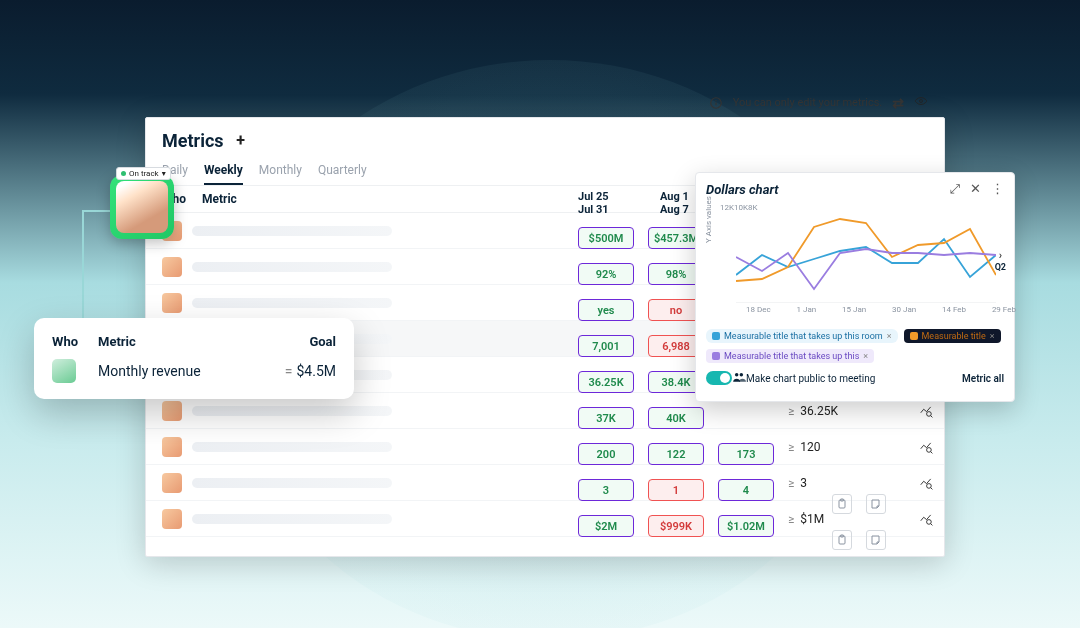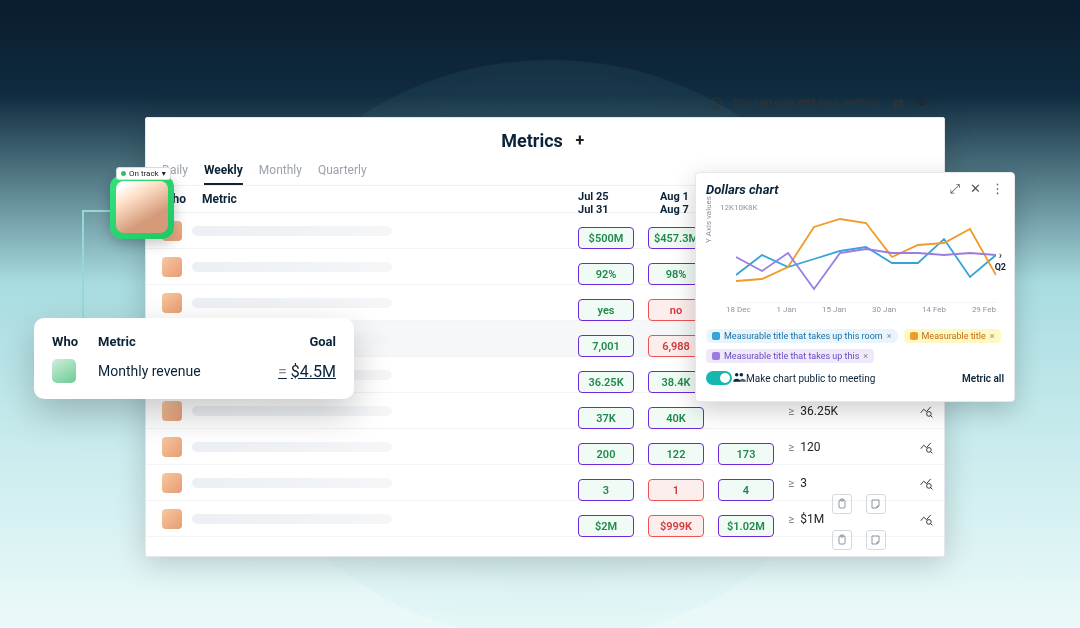--- a/index.html
+++ b/index.html
@@ -12,21 +12,21 @@
   .bg-blob { position:absolute; top:60px; left:230px; width:640px; height:580px; border-radius:50%;
     background: radial-gradient(circle, rgba(50,120,140,.1), rgba(140,210,215,.08) 60%, transparent);
   }
 
   
   .card { position:absolute; left:145px; top:117px; width:800px; height:440px; background:#fff;
     border:1px solid #e5e7eb; border-radius:2px; box-shadow:0 6px 30px rgba(0,0,0,.18); }
   .notice { position:absolute; right:16px; top:-24px; display:flex; align-items:center; gap:10px;
     font-size:11px; color:#333; }
   .notice svg{width:14px;height:14px}
-  .card-head { display:flex; align-items:center; gap:8px; padding:12px 16px 0 16px;justify-content:center; }
+  .card-head { display:flex; align-items:center; gap:8px; padding:12px 16px 0 16px; }
   .card-title { font-size:18px; font-weight:700; color:#0b2338; }
   .plus { width:18px; height:18px; display:flex; align-items:center; justify-content:center; color:#222; font-size:16px; font-weight:700; cursor:pointer;}
   .tabs { display:flex; gap:16px; padding:6px 16px 0 16px; border-bottom:1px solid #eef0f2; }
   .tab { font-size:12px; color:#9aa2ad; padding:6px 0; cursor:pointer; }
   .tab.active { color:#0b2338; font-weight:700; border-bottom:2px solid #0b2338; }
 
   .grid { position:relative; height:370px; overflow:hidden; }
   .colhead { display:flex; align-items:center; padding:6px 0 6px 16px; font-size:12px; color:#0b2338; font-weight:700; border-bottom:1px solid #eef0f2;}
   .ch-who{ width:40px;} .ch-metric{ width:230px;} .ch-goal{ width:120px; margin-left:auto; margin-right:10px;}
   .datehead { position:absolute; left:432px; top:0; display:flex; gap:28px; font-size:11px; color:#0b2338; font-weight:700; padding-top:4px;}
@@ -57,43 +57,43 @@
   .fab .pill{position:absolute;top:-8px;left:6px;background:#fff;border:1px solid #d7dbe0;border-radius:3px;font-size:8px;padding:1px 4px;display:flex;align-items:center;gap:3px;color:#222}
   .hook { position:absolute; left:82px; top:210px; width:28px; height:140px; border-left:2px solid #99d7d7; border-top:2px solid #99d7d7;}
 
   
   .callout { position:absolute; left:34px; top:318px; width:320px; background:#fff; border-radius:10px;
     box-shadow:0 14px 36px rgba(0,0,0,.22); padding:16px 18px; }
   .callout .h{ display:flex; font-size:13px; font-weight:700; color:#0b2338; gap:12px;}
   .callout .b{ display:flex; align-items:center; gap:12px; margin-top:10px;}
   .callout .b .avatar{ width:24px;height:24px;border-radius:5px;background:linear-gradient(150deg,#cfeedd,#6acb93);}
   .callout .m{ font-size:14px; color:#0b2338;}
-  .callout .g{ margin-left:auto; font-size:16px; color:#0b2338;text-decoration:underline;}
+  .callout .g{ margin-left:auto; font-size:14px; color:#0b2338;}
   .callout .g .eq{color:#888;margin-right:4px;}
 
   
   .panel { position:absolute; left:695px; top:172px; width:320px; height:230px; background:#fff;
     border:1px solid #e5e7eb; border-radius:4px; box-shadow:0 8px 26px rgba(0,0,0,.20); padding:8px 10px 10px 10px;}
   .p-head{ display:flex; align-items:center; gap:8px;}
   .p-title{ font-style:italic; font-weight:700; font-size:13px; color:#0b2338;text-align:right;}
   .p-icons{ margin-left:auto; display:flex; gap:10px; color:#555;}
   .p-icons span{cursor:pointer; font-size:13px;}
   .chart{ position:relative; height:120px; margin-top:6px;}
   .ylab{ position:absolute; left:-2px; top:40px; transform:rotate(-90deg); transform-origin:left top; font-size:8px; color:#8b94a1;}
   .ticks{ position:absolute; left:14px; top:0; font-size:8px; color:#8b94a1; display:flex; flex-direction:row; justify-content:space-between; height:100px;}
   svg.plot{ position:absolute; left:30px; top:0;}
-  .xticks{ position:absolute; left:20px; top:102px; width:270px; display:flex; justify-content:space-between; font-size:8px; color:#8b94a1;}
+  .xticks{ position:absolute; left:40px; top:102px; width:270px; display:flex; justify-content:space-between; font-size:8px; color:#8b94a1;}
   .nav-r{ position:absolute; right:-2px; top:46px; display:flex; flex-direction:column; align-items:center; font-size:11px; color:#444;}
   .nav-r .ch{cursor:pointer;font-weight:700}
   .nav-r .q{font-size:9px;color:#0b2338;font-weight:700}
   .pills{ display:flex; flex-wrap:wrap; gap:6px; margin-top:6px;}
   .pill{ font-size:9px; border-radius:4px; padding:2px 6px; display:flex; align-items:center; gap:4px;}
   .pill .x{ color:#888; cursor:pointer;}
   .pill.a{ background:#e8f5fc; color:#1a6fa3;border-radius:6px;}
-  .pill.b{ background:#fef9c3; color:#c06a12;}
+  .pill.b{ background:#0f172a; color:#c06a12;}
   .pill.c{ background:#efe9fb; color:#6a4ac2;}
   .sw{width:8px;height:8px;border-radius:2px}
   .foot{ display:flex; align-items:center; margin-top:8px; font-size:10px; color:#0b2338;}
   .toggle{ width:26px; height:14px; border-radius:8px; background:#17b7b0; position:relative;}
   .toggle::after{content:"";position:absolute;right:2px;top:2px;width:10px;height:10px;background:#fff;border-radius:50%;}
   .foot .clear{ margin-left:auto; color:#0b2338; font-weight:600; cursor:pointer;}
 
   .sicon{width:14px;height:14px;stroke:#222;stroke-width:1.5;fill:none}
 </style>
 </head>

